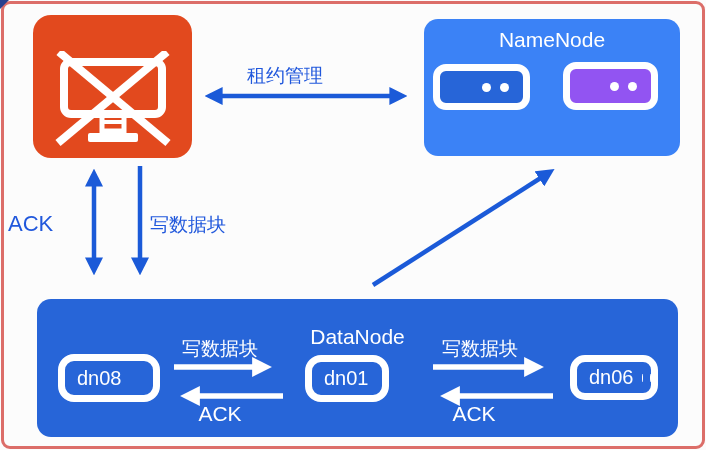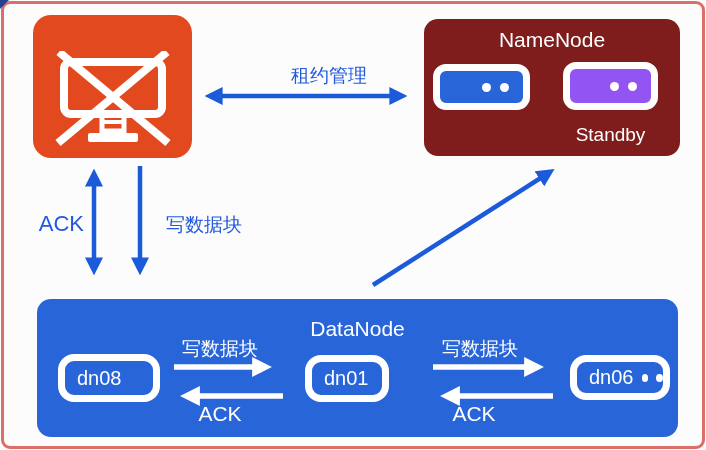--- a/index.html
+++ b/index.html
@@ -41,21 +41,21 @@
   }
   .client-icon {
     position: absolute; left: 50%; top: 36px;
     transform: translateX(-50%);
   }
 
   
   .nn-box {
     position: absolute; left: 424px; top: 19px;
     width: 256px; height: 137px;
-    background: #7f1d1d;
+    background: #3b82f6;
     border-radius: 14px;
   }
   .nn-title {
     margin-top: 9px;
     text-align: center;
     color: #FFFFFF;
     font-size: 21px;
   }
   .server {
     position: absolute;
@@ -78,55 +78,55 @@
   .standby-label { left: 139px; top: 105px; width: 95px; }
 
   
   .dn-box {
     position: absolute; left: 37px; top: 299px;
     width: 641px; height: 138px;
     background: #2765D8;
     border-radius: 14px;
   }
   .dn-title {
-    margin-top: 18px;
+    margin-top: 26px;
     text-align: center;
     color: #FFFFFF;
     font-size: 21px;
   }
   .dn-node {
     position: absolute;
     border: 7px solid #FFFFFF;
     border-radius: 16px;
     background: #2765D8;
     display: flex;
     align-items: center;
     gap: 8px;
     padding-left: 12px;
     color: #FFFFFF;
     font-size: 20px;
   }
   .dn-node .dot { width: 8px; height: 8px; border-radius: 50%; background: #FFFFFF; }
   .dn-node-1 { left: 21px;  top: 55px; width: 102px; height: 48px; gap: 17px; }
   .dn-node-2 { left: 268px; top: 56px; width: 84px; height: 47px; }
-  .dn-node-3 { left: 533px; top: 56px; width: 100px; height: 45px; }
+  .dn-node-3 { left: 533px; top: 56px; width: 88px; height: 45px; border-radius: 15px; }
   .dn-lbl {
     position: absolute;
     color: #FFFFFF; text-align: center; width: 110px;
   }
   .p1-write { left: 128px; top: 37px;  font-size: 19px; }
   .p1-ack   { left: 128px; top: 103px; font-size: 21px; }
   .p2-write { left: 388px; top: 37px;  font-size: 19px; }
   .p2-ack   { left: 382px; top: 103px; font-size: 21px; }
 
   
   .blue-lbl {
     position: absolute;
     color: #2158DC;
-    text-align: right;
+    text-align: left;
   }
   .lease-lbl  { left: 247px; top: 63px;  width: 120px; font-size: 19px; }
   .ack-lbl    { left: 8px;   top: 211px; width: 76px;  font-size: 22px; }
   .write-lbl  { left: 150px; top: 212px; width: 92px;  font-size: 19px; }
 
   .arrows {
     position: absolute; left: 0; top: 0;
     width: 706px; height: 450px;
     pointer-events: none;
   }
@@ -151,21 +151,20 @@
 <div class="nn-box">
   <div class="nn-title">NameNode</div>
   <div class="server active-server">
     <span class="dot"></span>
     <span class="dot"></span>
   </div>
   <div class="server standby-server">
     <span class="dot"></span>
     <span class="dot"></span>
   </div>
-  <div class="nn-label standby-label">Standby</div>
 </div>
 
 <div class="dn-box">
   <div class="dn-title">DataNode</div>
 
   <div class="dn-node dn-node-1">
     <span>dn08</span>
     <span class="dot"></span>
     <span class="dot"></span>
   </div>

